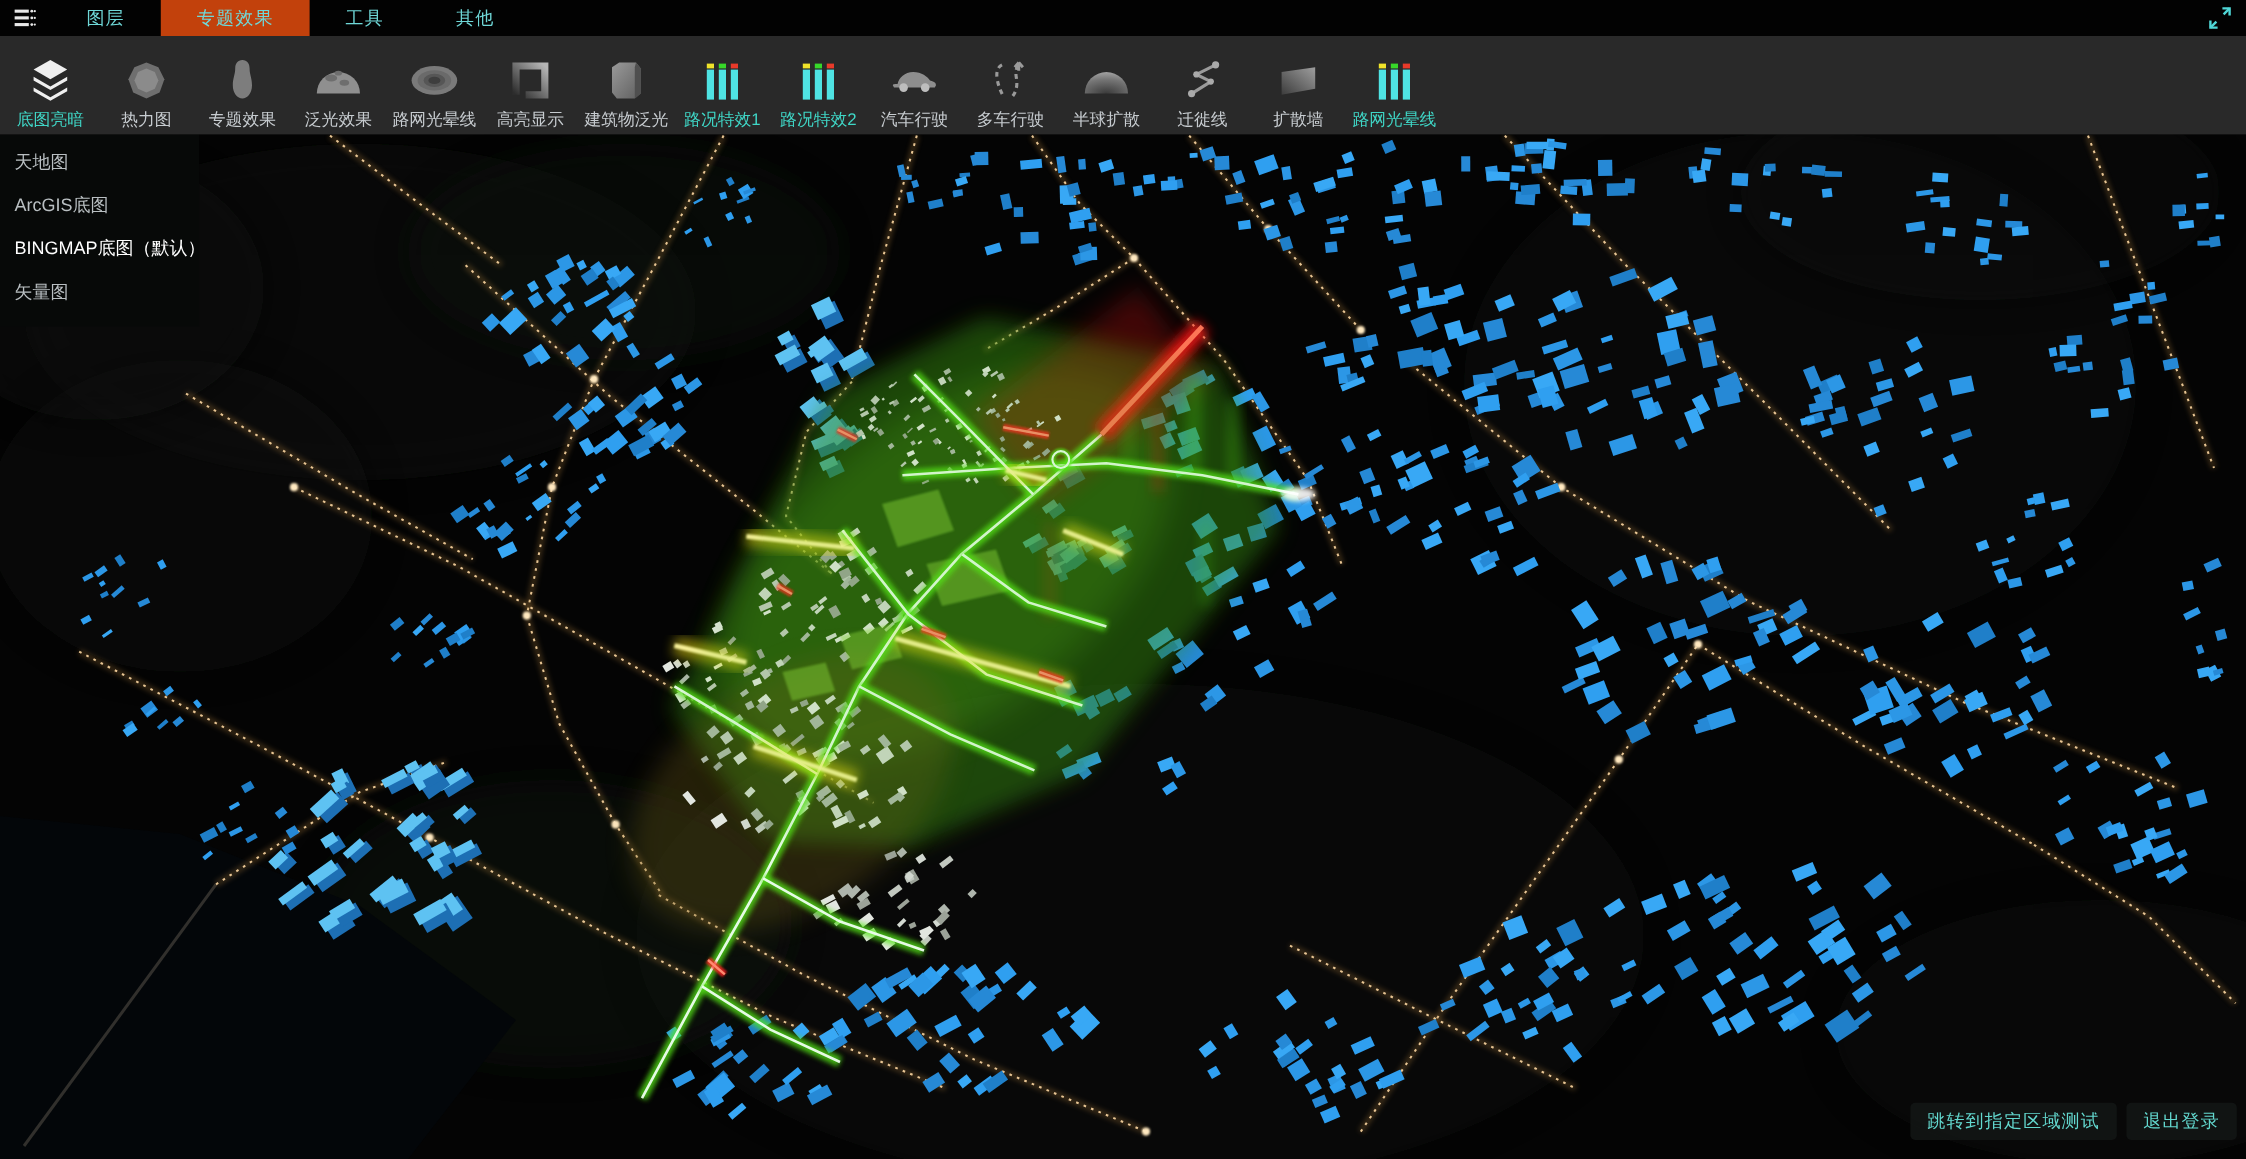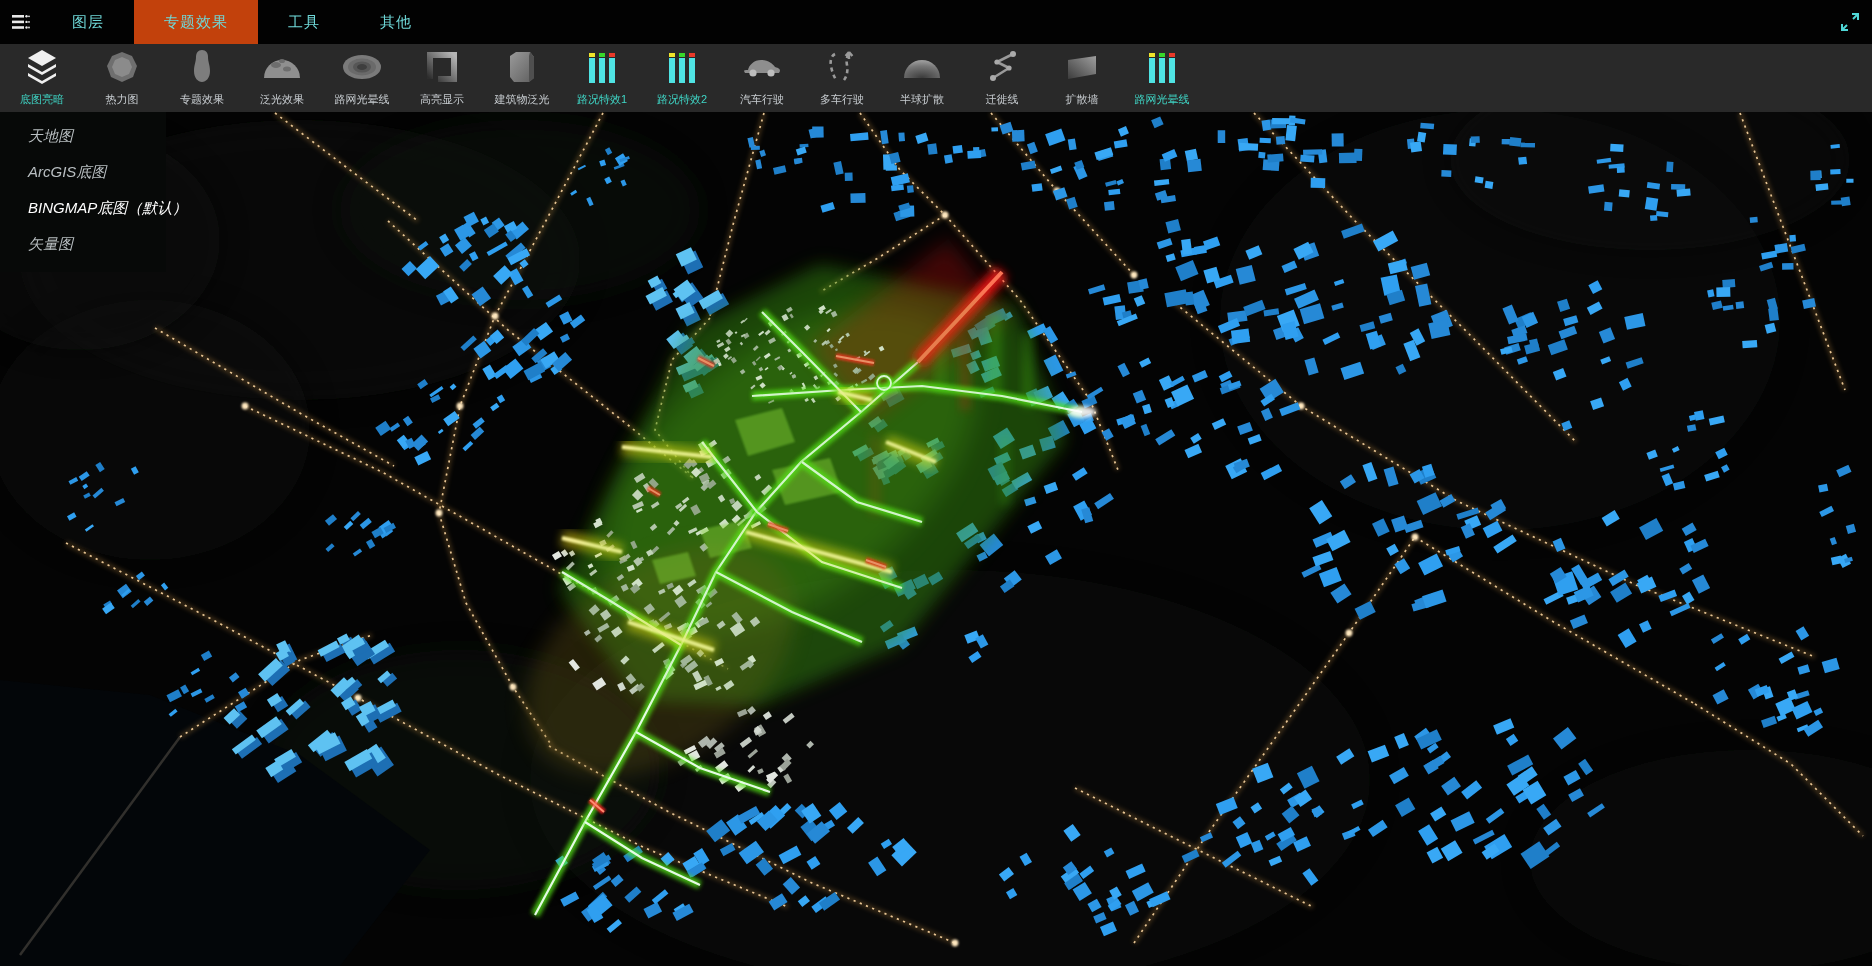--- a/index.html
+++ b/index.html
@@ -1,36 +1,36 @@
 <!DOCTYPE html>
 <html><head>
 <meta charset="utf-8">
 <style>
   * { margin:0; padding:0; box-sizing:border-box; }
   html,body { width:1872px; height:966px; overflow:hidden; background:#000; font-family:"Liberation Sans",sans-serif; }
   #app { position:relative; width:1872px; height:966px; background:#040404; }
 
   
-  .menu-bar { position:absolute; left:0; top:0; width:100%; height:44px; background:#020202; display:flex; align-items:stretch; z-index:40; }
+  .menu-bar { position:absolute; left:0; top:0; width:100%; height:30px; background:#020202; display:flex; align-items:stretch; z-index:40; }
   .hamburger { width:42px; display:flex; align-items:center; justify-content:center; cursor:pointer; }
   .menu-tab { display:flex; align-items:center; padding:0 30px; color:#6fd8d8; font-size:15px; cursor:pointer; letter-spacing:1px; }
   .menu-tab.active { background:#c2410c; }
   .menu-spacer { flex:1; }
   .fullscreen-btn { width:44px; display:flex; align-items:center; justify-content:center; cursor:pointer; }
 
   
   .toolbar { position:absolute; left:0; top:30px; width:100%; height:82px; background:#292929; display:flex; align-items:stretch; z-index:39; padding-left:2px; }
   .tool-item { width:80px; display:flex; flex-direction:column; align-items:center; justify-content:flex-end; padding-bottom:5px; cursor:pointer; }
   .tool-icon { height:48px; display:flex; align-items:center; justify-content:center; }
-  .tool-label { font-size:11px; color:#c7ccd0; line-height:16px; white-space:nowrap; }
+  .tool-label { font-size:14px; color:#c7ccd0; line-height:16px; white-space:nowrap; }
   .tool-item.active .tool-label { color:#3fd6c6; }
 
   
   .basemap-panel { position:absolute; left:0; top:112px; width:166px; background:rgba(8,10,9,0.93); z-index:30; padding:6px 0 10px 0; }
-  .basemap-item { height:36px; line-height:36px; padding-left:28px; font-size:15px; color:#b9bfc2; cursor:pointer; white-space:nowrap;font-style:italic; }
+  .basemap-item { height:36px; line-height:36px; padding-left:12px; font-size:15px; color:#b9bfc2; cursor:pointer; white-space:nowrap; }
   .basemap-item.selected { color:#ffffff; }
 
   
   .map-wrap { position:absolute; left:0; top:112px; width:1872px; height:854px; z-index:1; cursor:grab; }
   .map-wrap svg { display:block; }
 
   
   .footer-actions { position:absolute; right:8px; bottom:16px; display:flex; gap:8px; z-index:40; }
   .footer-btn { background:rgba(18,22,21,0.88); border:none; border-radius:4px; color:#63d8cf; font-size:15px; font-family:"Liberation Sans",sans-serif; padding:6px 14px; cursor:pointer; letter-spacing:1px; }
 </style>
@@ -1565,13 +1565,17 @@
       </svg>
     </div>
 
   <div class="basemap-panel" id="basemapPanel">
       <div class="basemap-item">天地图</div>
       <div class="basemap-item">ArcGIS底图</div>
       <div class="basemap-item selected">BINGMAP底图（默认）</div>
       <div class="basemap-item">矢量图</div>
     </div>
 
+  <div class="footer-actions">
+    <button class="footer-btn">跳转到指定区域测试</button>
+    <button class="footer-btn">退出登录</button>
+  </div>
 </div>
 
 </body></html>

